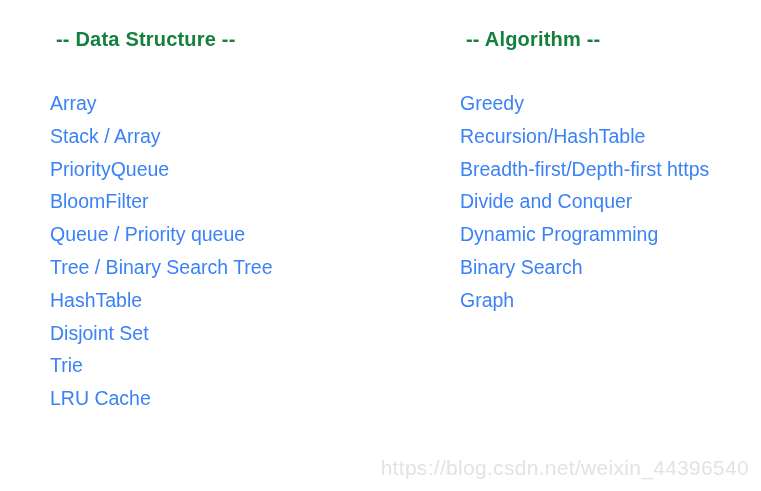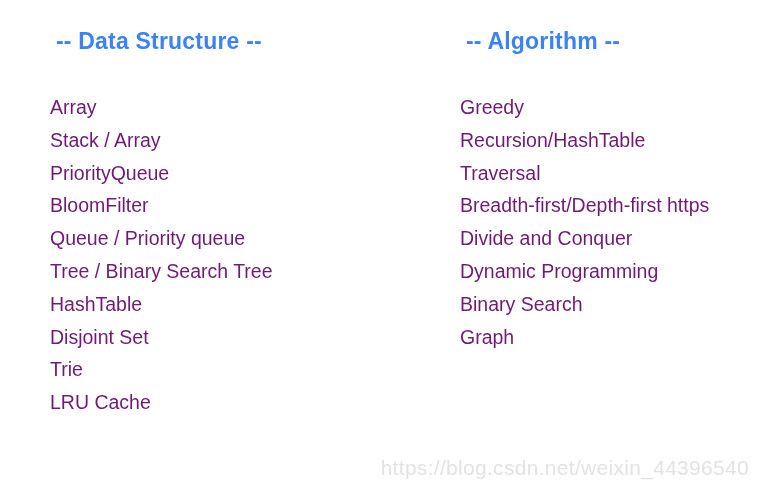--- a/index.html
+++ b/index.html
@@ -16,35 +16,35 @@
   }
   .column {
     position: absolute;
     top: 28px;
   }
   .column.left  { left: 50px;  width: 380px; }
   .column.right { left: 460px; width: 300px; }
   .column-header {
     margin: 0;
     padding-left: 6px;
-    font-size: 23px;
+    font-size: 20px;
     font-weight: bold;
-    color: #3b82f6;
+    color: #15803d;
     letter-spacing: 0.2px;
     white-space: nowrap;
   }
   .item-list {
     list-style: none;
     margin: 36px 0 0 0;
     padding: 0;
   }
   .item-list li {
     font-size: 19.5px;
     line-height: 32.8px;
-    color: #701a75;
+    color: #3b82f6;
     white-space: nowrap;
   }
   .watermark {
     position: absolute;
     right: 12px;
     bottom: 11px;
     font-size: 21px;
     color: #e3e3e3;
     letter-spacing: 0.3px;
     white-space: nowrap;
@@ -68,21 +68,20 @@
       <li>Trie</li>
       <li>LRU Cache</li>
     </ul>
 </div>
 
 <div class="column right">
   <h2 class="column-header">-- Algorithm --</h2>
   <ul class="item-list">
       <li>Greedy</li>
       <li>Recursion/HashTable</li>
-      <li>Traversal</li>
       <li>Breadth-first/Depth-first https</li>
       <li>Divide and Conquer</li>
       <li>Dynamic Programming</li>
       <li>Binary Search</li>
       <li>Graph</li>
     </ul>
 </div>
 
 <div class="watermark">https://blog.csdn.net/weixin_44396540</div>
 

